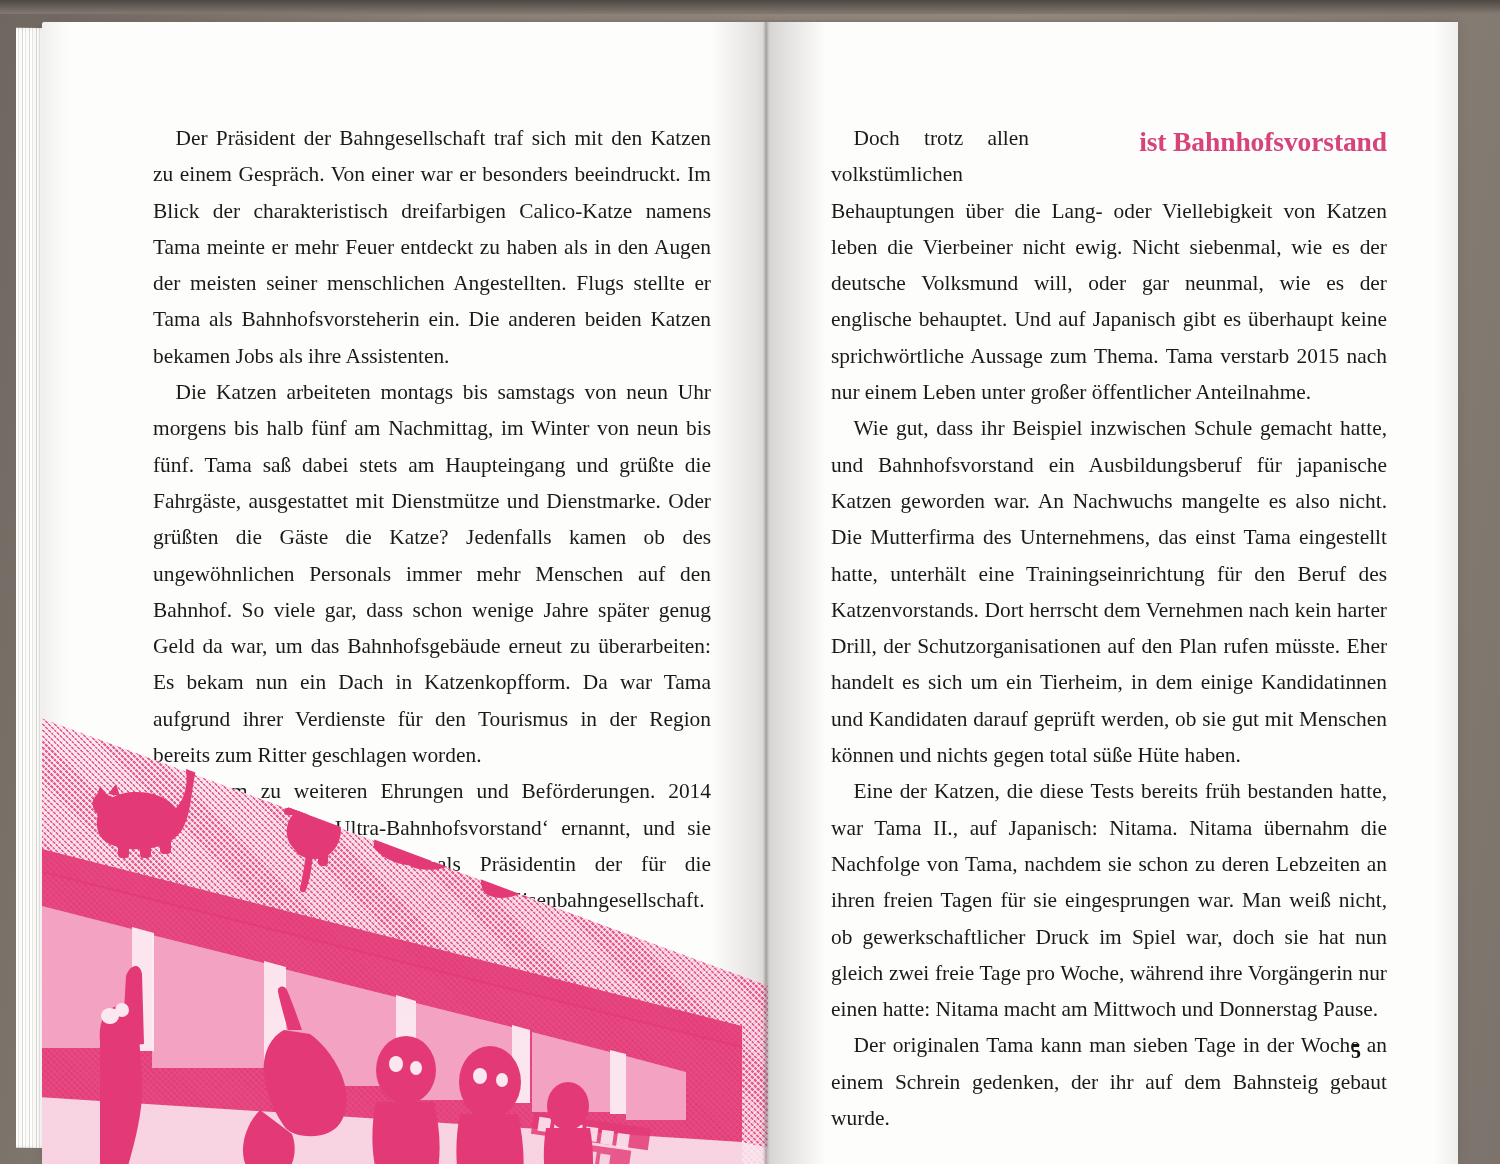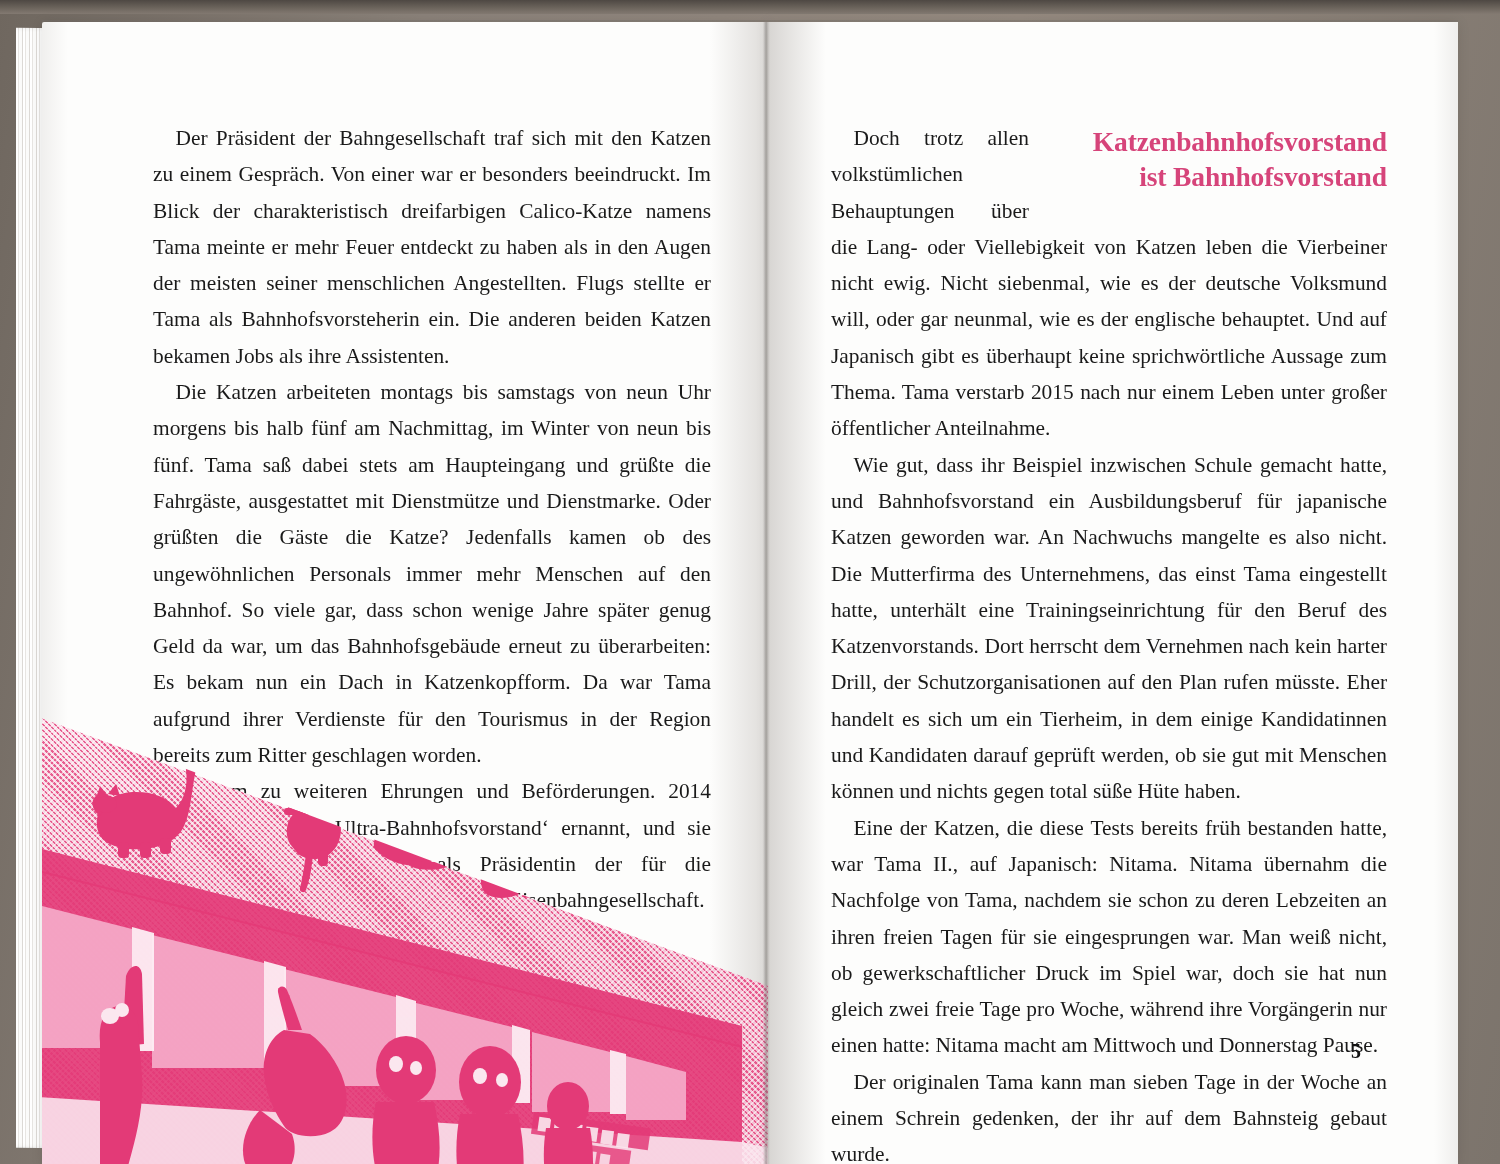--- a/index.html
+++ b/index.html
@@ -420,21 +420,20 @@
           </svg>
         </div>
       </div>
     </div>
 
     <div class="page page-right">
 
       <div class="col col-right">
 
         <div class="heading">
-          <span class="hl">Katzenbahnhofsvorstand</span>
           <span class="hl">ist Bahnhofsvorstand</span>
         </div>
 
         <p>Doch trotz allen volkstümlichen Behauptungen über die Lang- oder Viellebigkeit von Katzen leben die Vierbeiner nicht ewig. Nicht siebenmal, wie es der deutsche Volksmund will, oder gar neunmal, wie es der englische behauptet. Und auf Japanisch gibt es überhaupt keine sprichwörtliche Aussage zum Thema. Tama verstarb 2015 nach nur einem Leben unter großer öffentlicher Anteilnahme.</p>
         <p>Wie gut, dass ihr Beispiel inzwischen Schule gemacht hatte, und Bahnhofsvorstand ein Ausbildungsberuf für japanische Katzen geworden war. An Nachwuchs mangelte es also nicht. Die Mutterfirma des Unternehmens, das einst Tama eingestellt hatte, unterhält eine Trainingseinrichtung für den Beruf des Katzenvorstands. Dort herrscht dem Vernehmen nach kein harter Drill, der Schutzorganisationen auf den Plan rufen müsste. Eher handelt es sich um ein Tierheim, in dem einige Kandidatinnen und Kandidaten darauf geprüft werden, ob sie gut mit Menschen können und nichts gegen total süße Hüte haben.</p>
         <p>Eine der Katzen, die diese Tests bereits früh bestanden hatte, war Tama II., auf Japanisch: Nitama. Nitama übernahm die Nachfolge von Tama, nachdem sie schon zu deren Lebzeiten an ihren freien Tagen für sie eingesprungen war. Man weiß nicht, ob gewerkschaftlicher Druck im Spiel war, doch sie hat nun gleich zwei freie Tage pro Woche, während ihre Vorgängerin nur einen hatte: Nitama macht am Mittwoch und Donnerstag Pause.</p>
         <p>Der originalen Tama kann man sieben Tage in der Woche an einem Schrein gedenken, der ihr auf dem Bahnsteig gebaut wurde.</p>
       </div>
 
       <div class="page-number">5</div>

